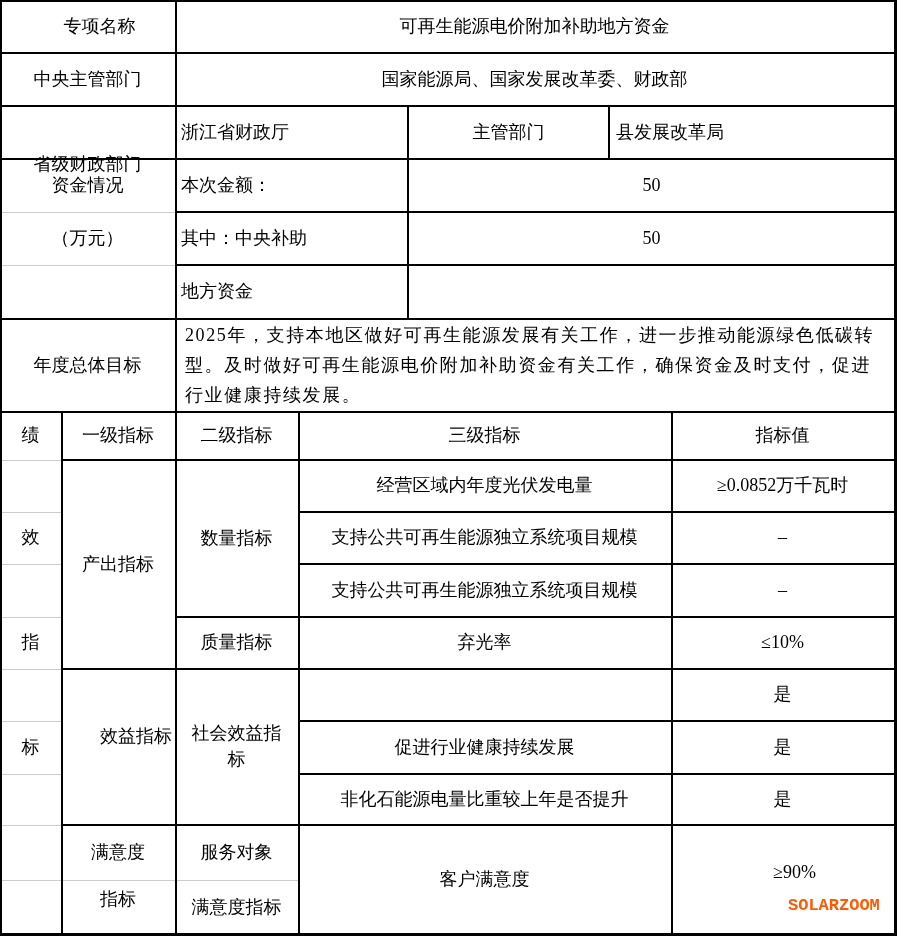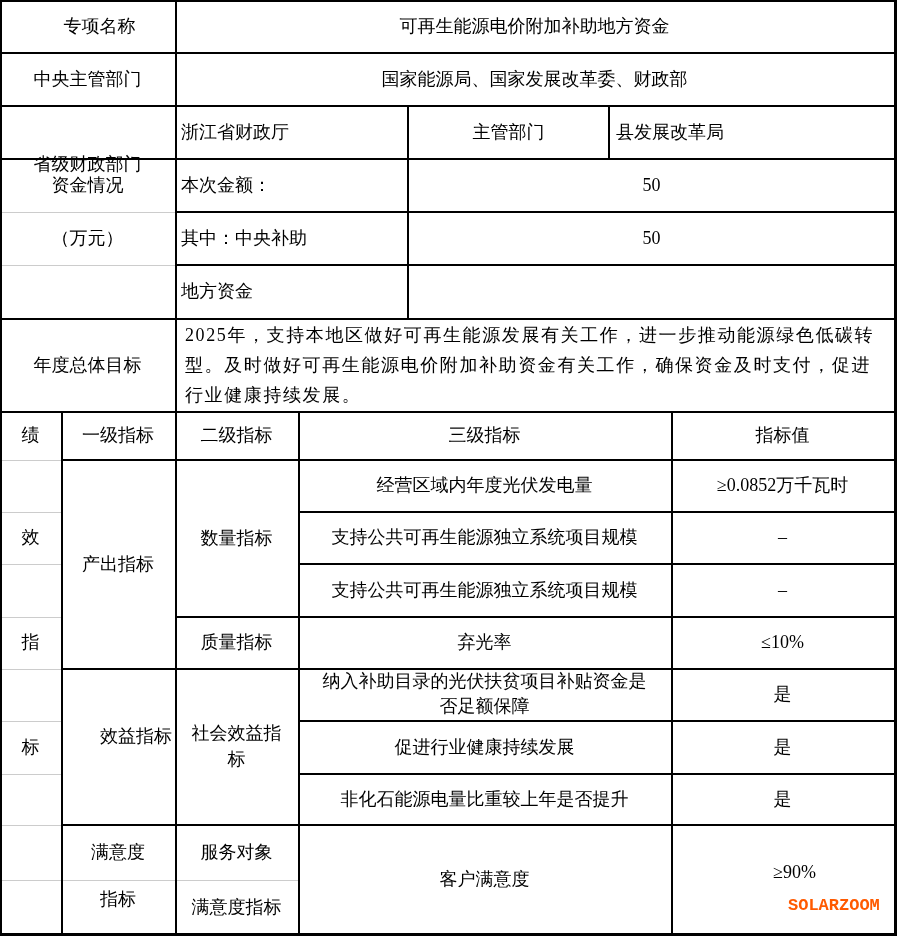--- a/index.html
+++ b/index.html
@@ -101,21 +101,20 @@
 
   <div class="cell" style="left:298px;top:511px;width:373px;height:52px;">支持公共可再生能源独立系统项目规模</div>
   <div class="cell" style="left:671px;top:511px;width:223px;height:52px;">–</div>
 
   <div class="cell" style="left:298px;top:563px;width:373px;height:53px;">支持公共可再生能源独立系统项目规模</div>
   <div class="cell" style="left:671px;top:563px;width:223px;height:53px;">–</div>
 
   <div class="cell" style="left:298px;top:616px;width:373px;height:52px;">弃光率</div>
   <div class="cell" style="left:671px;top:616px;width:223px;height:52px;">≤10%</div>
 
-  <div class="cell wrap-wide" style="left:298px;top:668px;width:373px;height:52px;">纳入补助目录的光伏扶贫项目补贴资金是否足额保障</div>
   <div class="cell" style="left:671px;top:668px;width:223px;height:52px;">是</div>
 
   <div class="cell" style="left:298px;top:720px;width:373px;height:53px;">促进行业健康持续发展</div>
   <div class="cell" style="left:671px;top:720px;width:223px;height:53px;">是</div>
 
   <div class="cell" style="left:298px;top:773px;width:373px;height:51px;">非化石能源电量比重较上年是否提升</div>
   <div class="cell" style="left:671px;top:773px;width:223px;height:51px;">是</div>
 
   <div class="cell" style="left:298px;top:824px;width:373px;height:109px;">客户满意度</div>
   <div class="cell" style="left:671px;top:824px;width:223px;height:109px;padding-bottom:14px;padding-left:24px;">≥90%</div>

